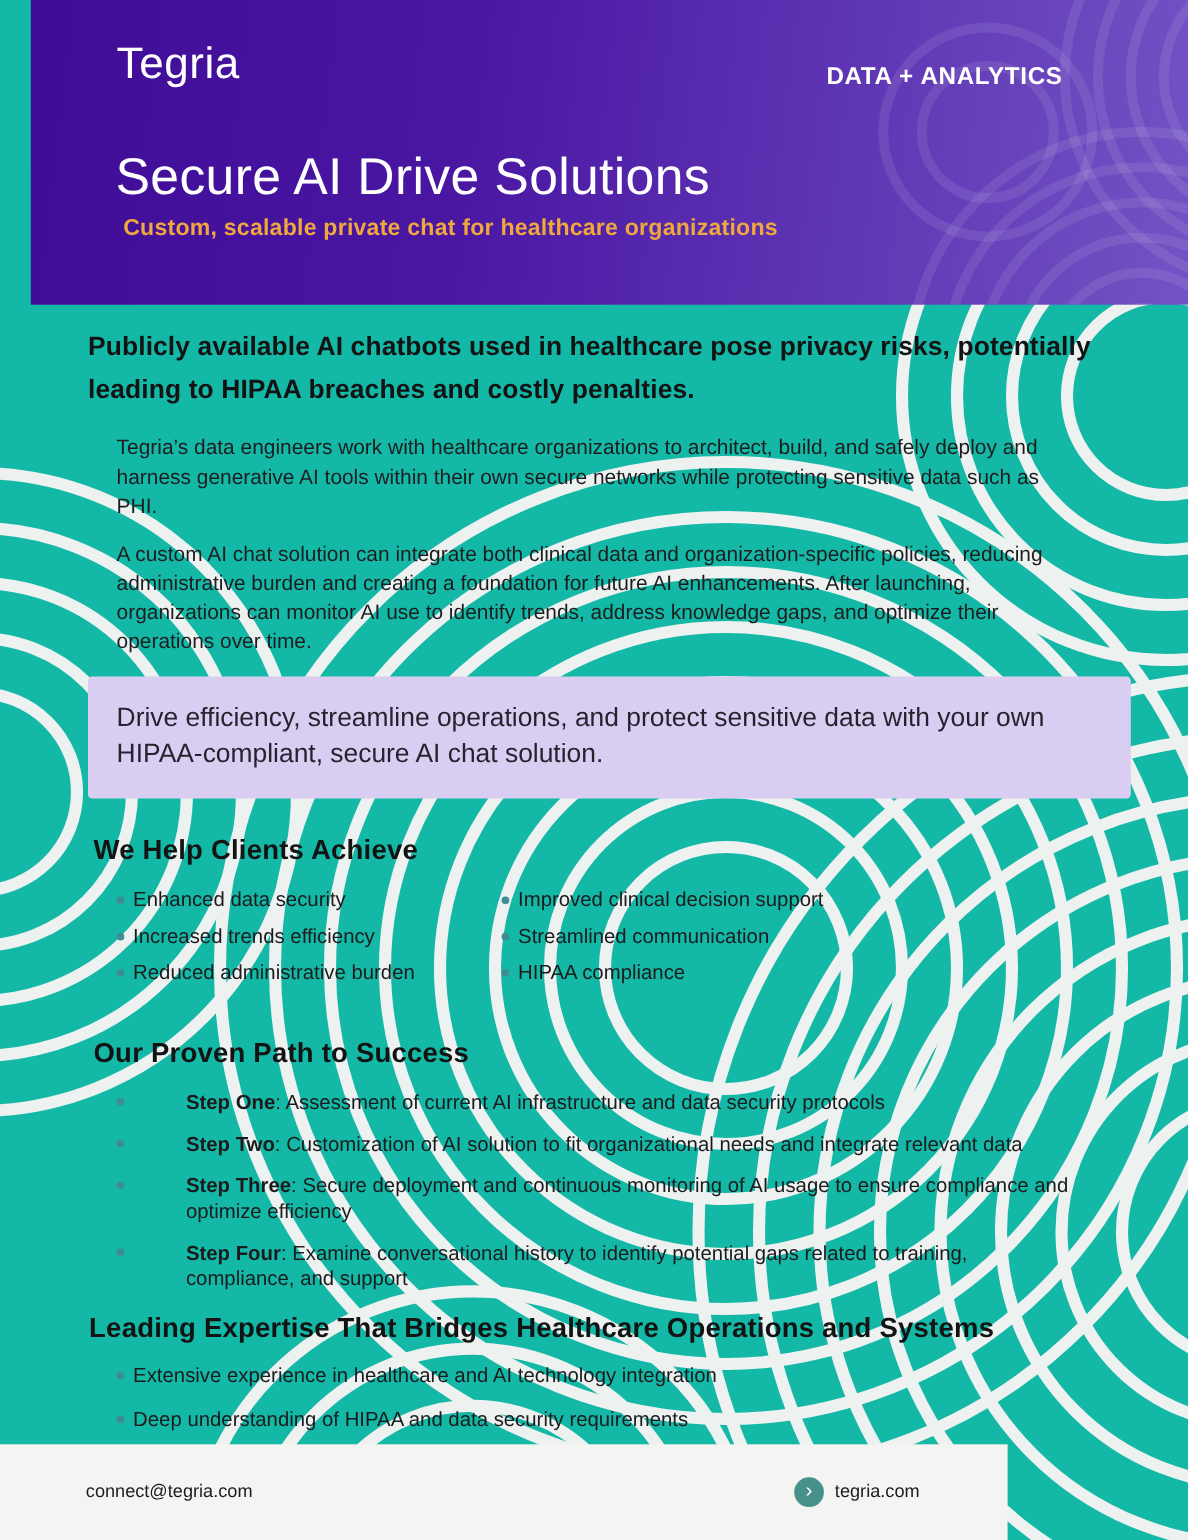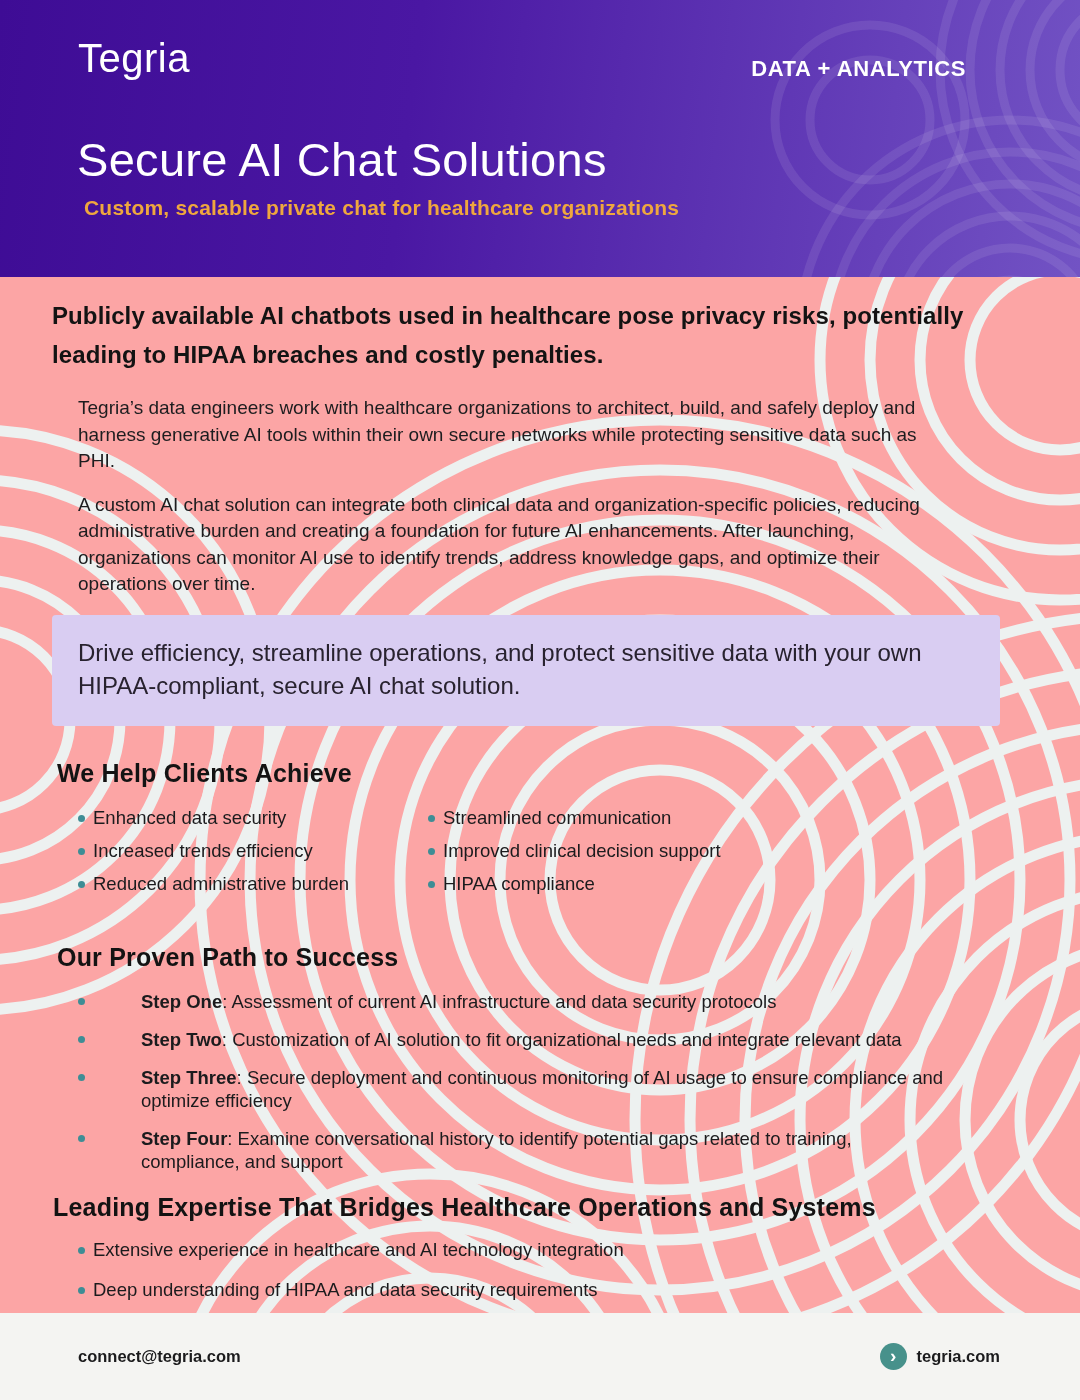--- a/index.html
+++ b/index.html
@@ -1,24 +1,25 @@
 <!DOCTYPE html>
 <html><head>
 <meta charset="utf-8">
 <style>
   * { margin:0; padding:0; box-sizing:border-box; }
   html,body { background:#e8e8e8; }
   .page {
     position:relative;
     width:1080px; height:1400px;
     margin:0 auto;
-    background:#fca5a5;
+    background:#14b8a6;
     overflow:hidden;
     font-family:"Liberation Sans", sans-serif;
     color:#1b1b1d;
+    padding-left:28px;
   }
   
   .bg-rings { position:absolute; inset:0; z-index:0; pointer-events:none; }
   
   .header {
     position:relative;
     height:277px;
     background:linear-gradient(97deg, #3e0c95 0%, #4a17a3 38%, #7253c4 100%);
     overflow:hidden;
     z-index:1;
@@ -78,25 +79,24 @@
   
   .steps { margin:18px 0 0 26px; width:870px; }
   .steps li { font-size:18.5px; line-height:23px; margin-bottom:15px;gap:48px; }
   .steps strong { font-weight:700; }
   
   .expertise { margin:17px 0 0 26px; width:870px; }
   .expertise li { font-size:18.5px; line-height:22px; margin-bottom:18px; }
   
   .footer {
     position:absolute; left:0; bottom:0; z-index:1;
-    width:1080px; height:87px;
+    width:916px; height:87px;
     background:#f4f4f2;
     display:flex; align-items:center; justify-content:space-between;
     padding:0 80px 0 78px;
-    font-weight:bold;
   }
   .footer a { text-decoration:none; color:#1b1b1d; font-size:16.5px; }
   .site { display:flex; align-items:center; gap:10px; }
   .chev-circle {
     width:27px; height:27px; border-radius:50%;
     background:#47918b;
     display:flex; align-items:center; justify-content:center;
     color:#ffffff; font-size:19px; line-height:1; padding-bottom:2px;
   }
 </style>
@@ -153,21 +153,21 @@
         <circle cx="1010" cy="330" r="114"></circle>
           <circle cx="1010" cy="330" r="146"></circle>
         <circle cx="1010" cy="330" r="178"></circle>
           <circle cx="1010" cy="330" r="210"></circle>
         <circle cx="870" cy="120" r="60"></circle>
           <circle cx="870" cy="120" r="95"></circle>
       </g>
     </svg>
     <div class="logo">Tegria</div>
     <div class="badge">DATA + ANALYTICS</div>
-    <div class="title">Secure AI Chat Solutions</div>
+    <div class="title">Secure AI Drive Solutions</div>
     <div class="subtitle">Custom, scalable private chat for healthcare organizations</div>
   </div>
 
   <div class="main">
 
     <h1 class="headline">Publicly available AI chatbots used in healthcare pose privacy risks, potentially leading to HIPAA breaches and costly penalties.</h1>
 
     <div class="intro">
       <p>Tegria’s data engineers work with healthcare organizations to architect, build, and safely deploy and harness generative AI tools within their own secure networks while protecting sensitive data such as PHI.</p>
       <p>A custom AI chat solution can integrate both clinical data and organization-specific policies, reducing administrative burden and creating a foundation for future AI enhancements. After launching, organizations can monitor AI use to identify trends, address knowledge gaps, and optimize their operations over time.</p>
@@ -188,25 +188,25 @@
           <span>Increased trends efficiency</span>
           </li>
         <li class="bullet">
           <span class="dot"></span>
           <span>Reduced administrative burden</span>
           </li>
       </ul>
       <ul>
         <li class="bullet">
           <span class="dot"></span>
+          <span>Improved clinical decision support</span>
+          </li>
+        <li class="bullet">
+          <span class="dot"></span>
           <span>Streamlined communication</span>
-          </li>
-        <li class="bullet">
-          <span class="dot"></span>
-          <span>Improved clinical decision support</span>
           </li>
         <li class="bullet">
           <span class="dot"></span>
           <span>HIPAA compliance</span>
           </li>
       </ul>
     </div>
 
     <h2 class="section-heading h-path">Our Proven Path to Success</h2>
 

